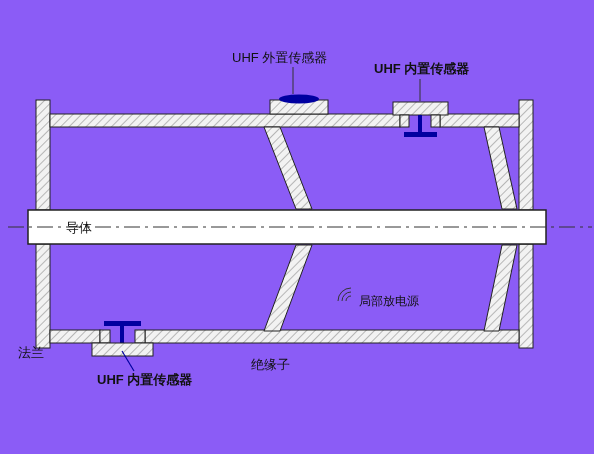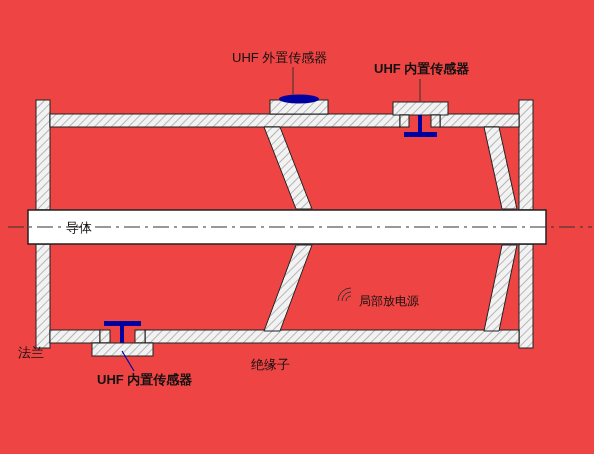--- a/index.html
+++ b/index.html
@@ -8,21 +8,21 @@
     background: #ffffff;
     width: 600px;
     height: 454px;
     overflow: hidden;
     font-family: "Liberation Sans", sans-serif;
   }
   .stage {
     position: relative;
     width: 594px;
     height: 454px;
-    background: #ef4444;
+    background: #8b5cf6;
   }
   svg { display: block; }
   text {
     fill: #111111;
     font-family: "Liberation Sans", sans-serif;
   }
   .lbl   { font-size: 13px; }
   .lbl-b { font-size: 13px; font-weight: 700; }
   .lbl-s { font-size: 12px; }
   .wall  { fill: url(#hatch); stroke: #222222; stroke-width: 1; }

